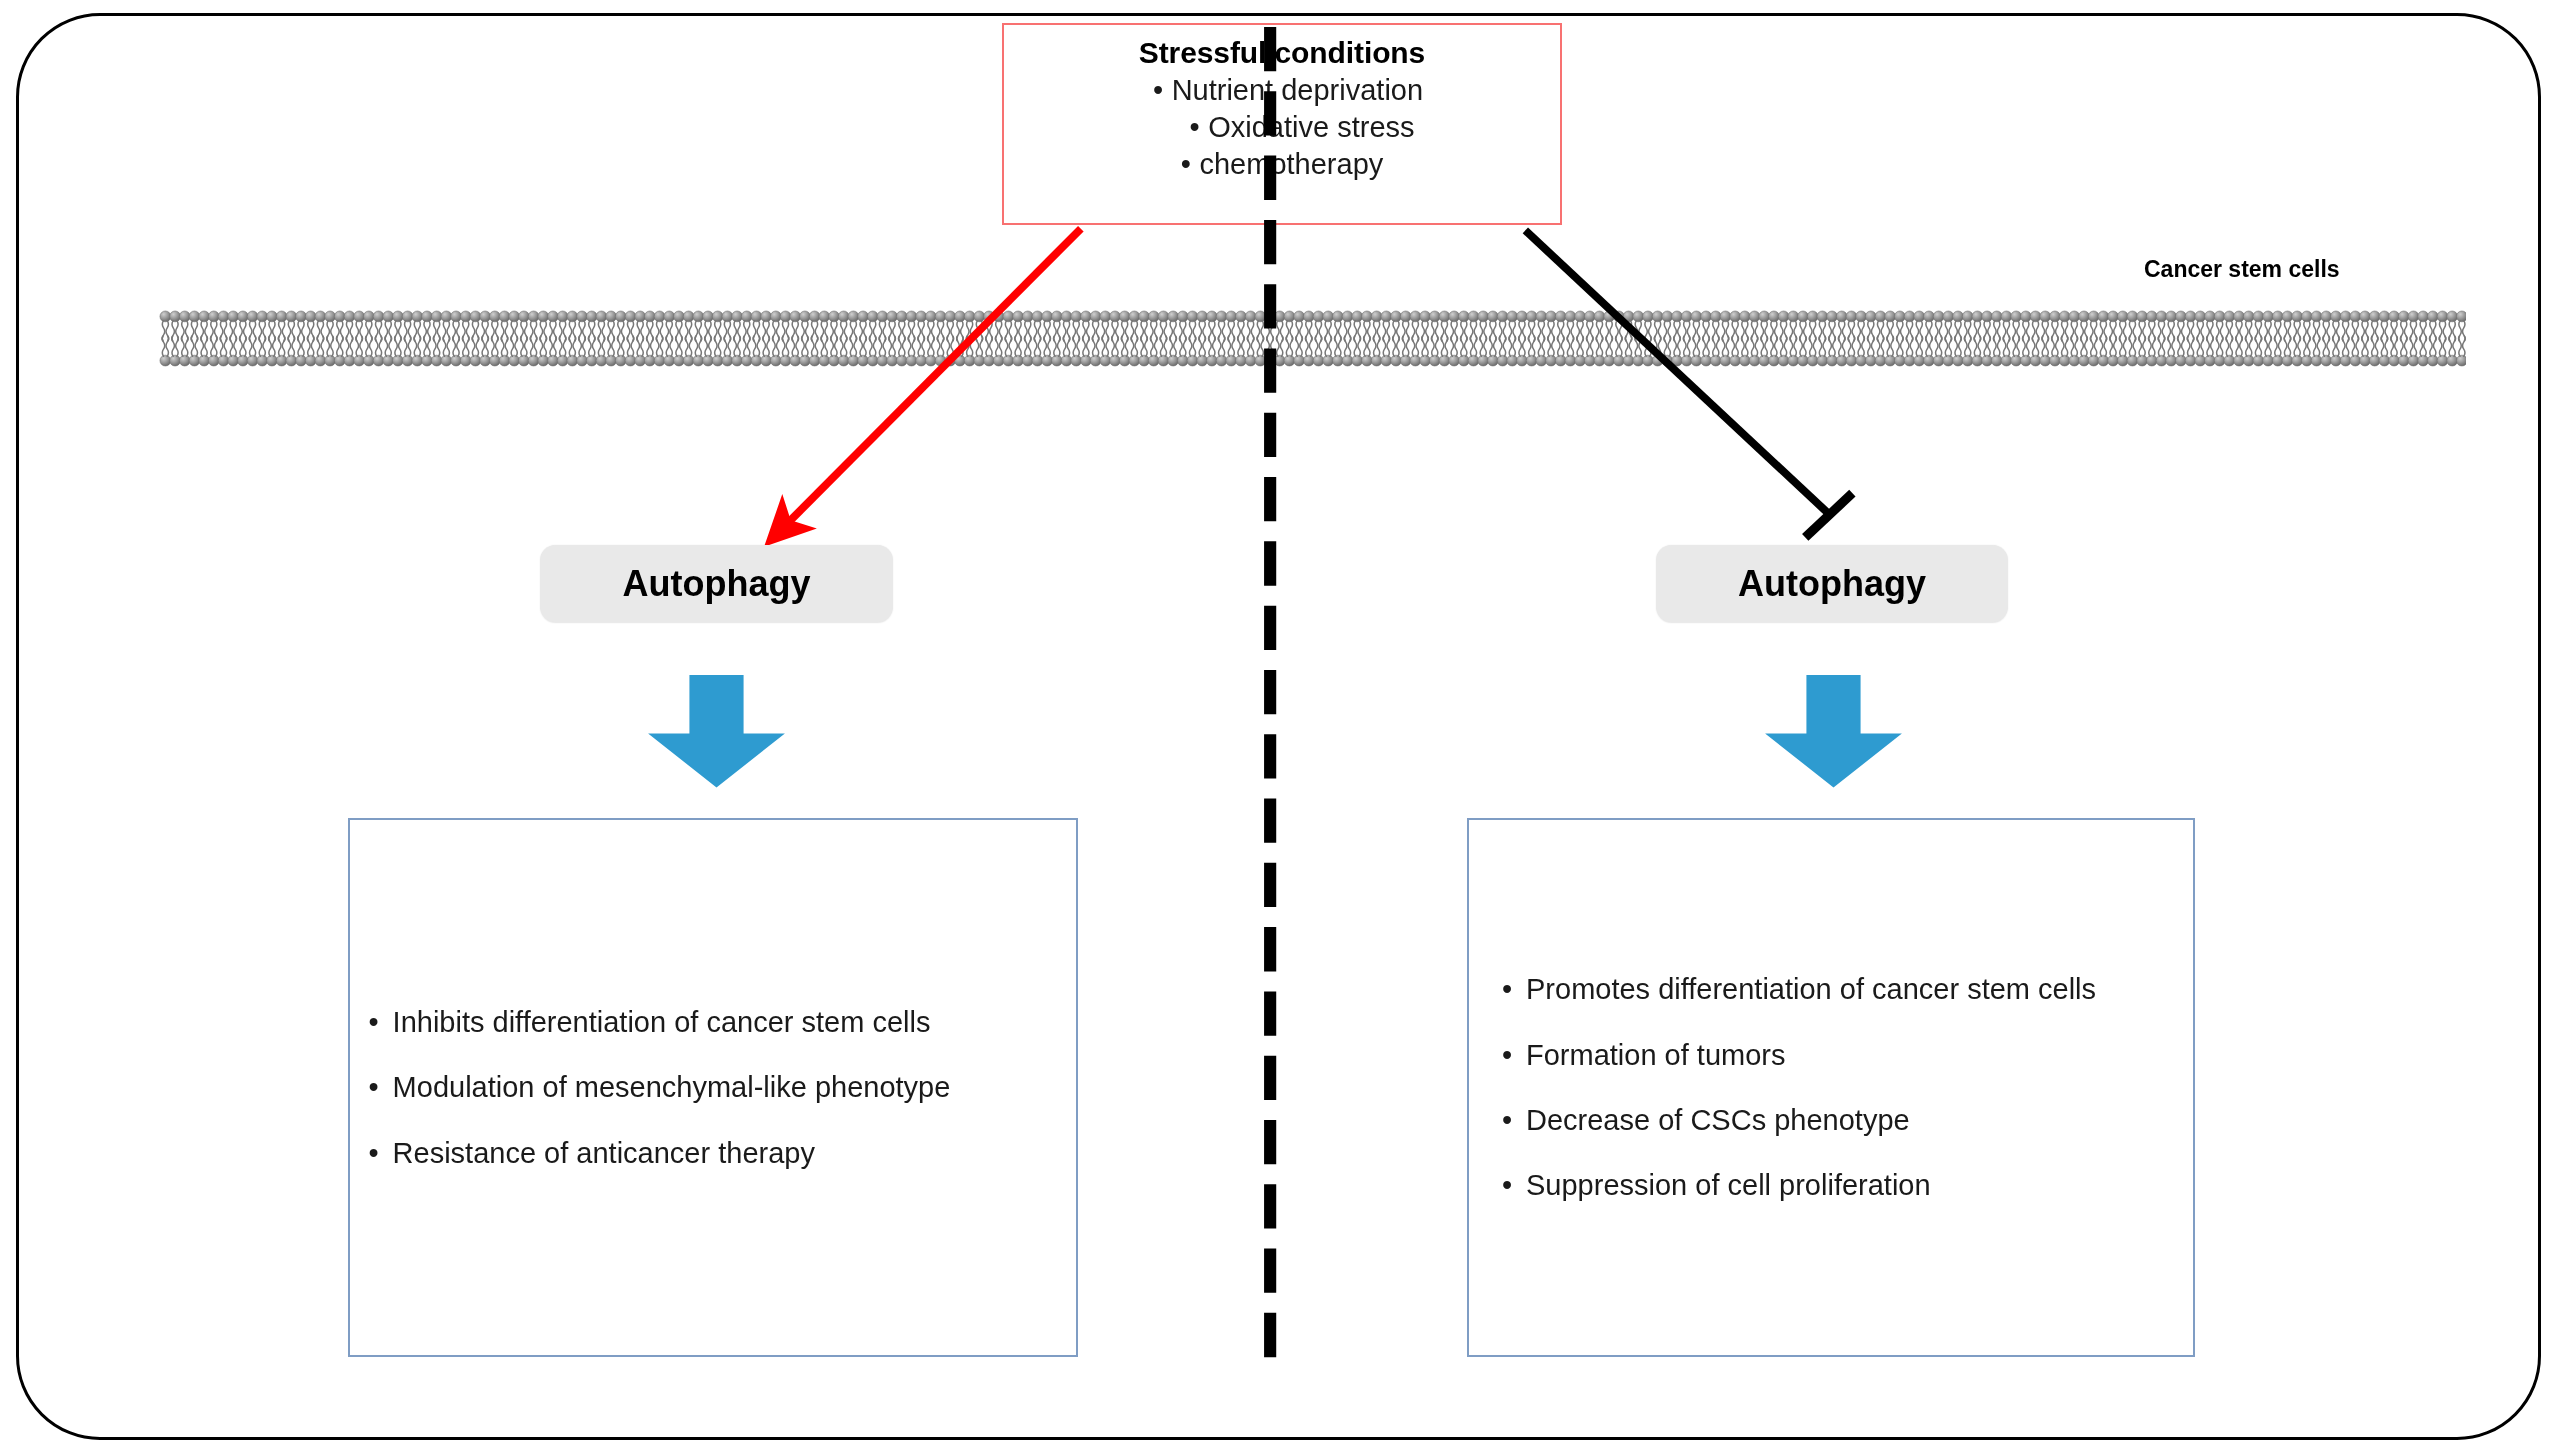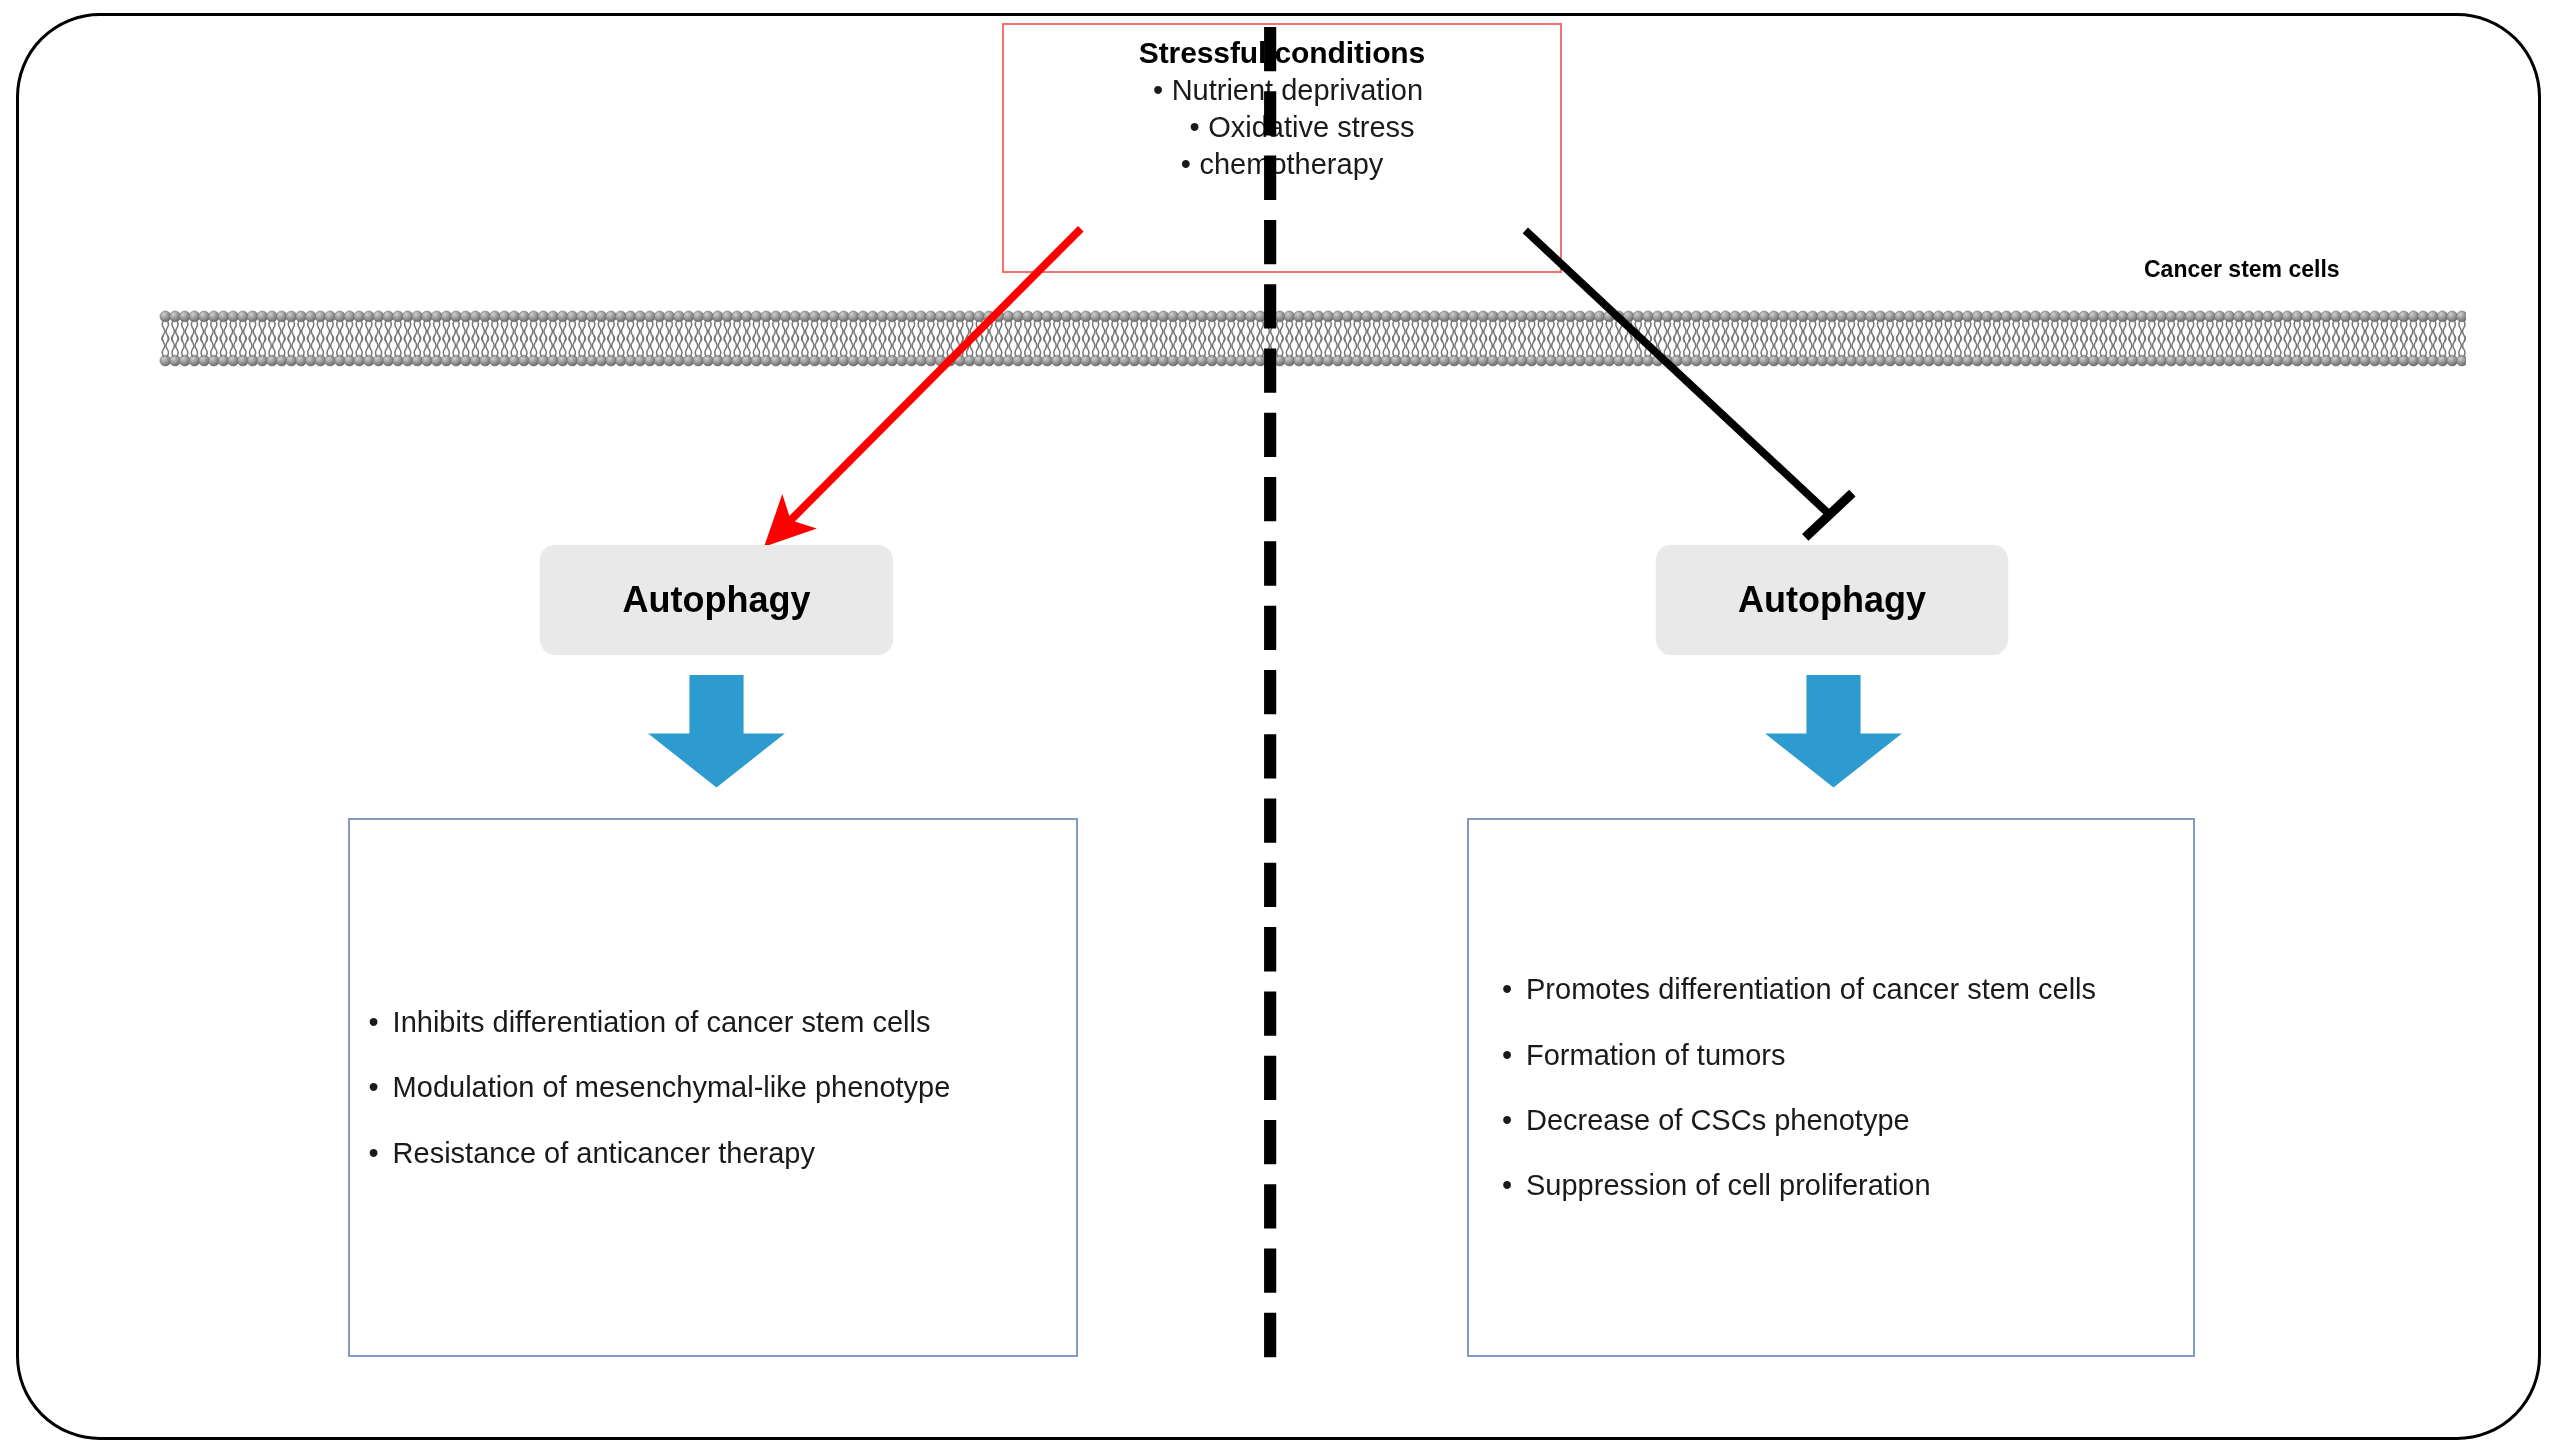--- a/index.html
+++ b/index.html
@@ -30,21 +30,21 @@
     box-sizing: border-box;
     background: transparent;
   }
 
   
   #stress-box {
     position: absolute;
     left: 1002px;
     top: 23px;
     width: 560px;
-    height: 250px;
+    height: 202px;
     border: 2.1px solid #F87171;
     background: #ffffff;
     box-sizing: border-box;
     padding-top: 10px;
     text-align: center;
   }
   #stress-box .title {
     font-size: 30px;
     font-weight: bold;
     color: #000000;
@@ -106,21 +106,21 @@
     position: absolute;
     pointer-events: none;
   }
   #red-arrow { left: 715px; top: 207px; width: 443px; height: 372px; }
   #black-arrow { left: 1493px; top: 214px; width: 386px; height: 357px; }
 
   
   .autophagy-box {
     position: absolute;
     top: 545px;
-    height: 109px;
+    height: 77px;
     background: #E9E9E9;
     border-radius: 15.7px;
     display: flex;
     align-items: center;
     justify-content: center;
     font-size: 36px;
     font-weight: bold;
     color: #000000;
     box-shadow: 0 0.7px 1.4px rgba(0,0,0,0.10);
   }

